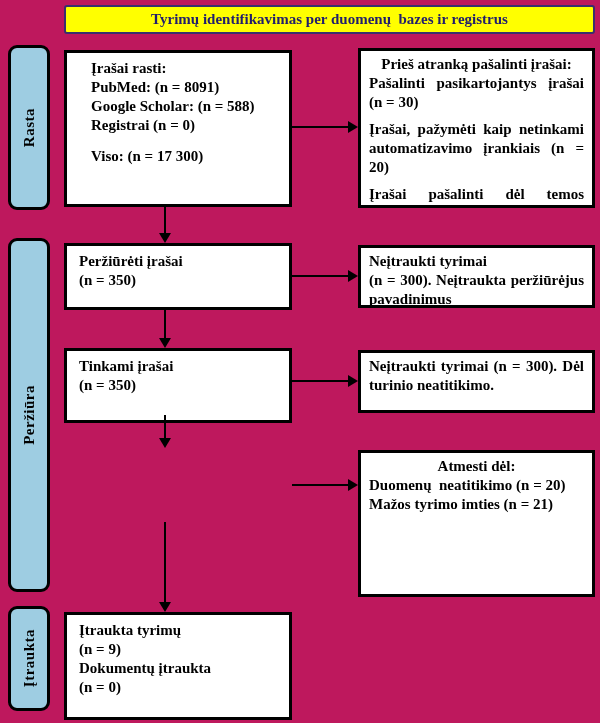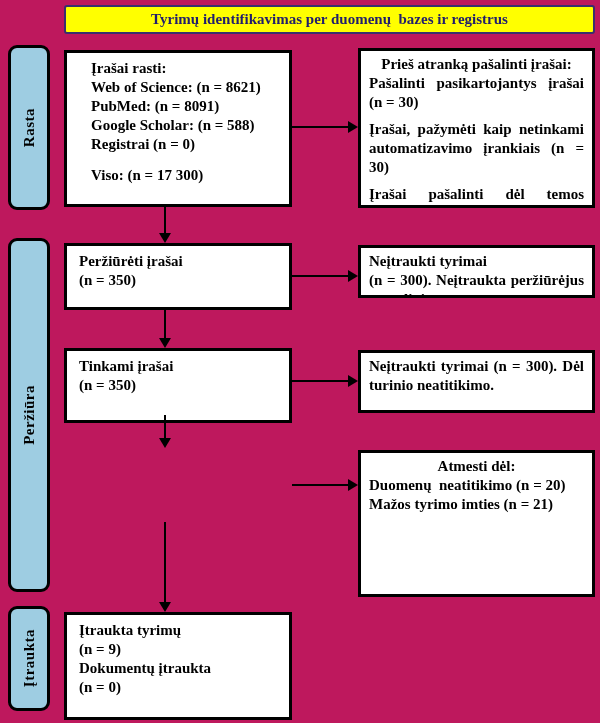--- a/index.html
+++ b/index.html
@@ -57,21 +57,21 @@
   .lbox { left: 64px; width: 228px; padding: 6px 8px 0 12px; }
   .rbox { left: 358px; width: 237px; padding: 4px 8px 0 8px; }
 
   .b1 { top: 50px;  height: 157px; padding-left: 24px; }
   .b2 { top: 243px; height: 67px; }
   .b3 { top: 348px; height: 75px; }
   .b4 { top: 448px; height: 74px; }
   .b5 { top: 612px; height: 108px; }
 
   .r1 { top: 48px;  height: 160px; }
-  .r2 { top: 245px; height: 53px; }
+  .r2 { top: 245px; height: 63px; }
   .r3 { top: 350px; height: 63px; }
   .r4 { top: 450px; height: 147px; }
 
   .bline, .rline { white-space: pre-wrap; }
   .gap-top { margin-top: 12px; }
   .rheading { text-align: center; }
   .rpara { margin: 0 0 0 0; text-align: justify; }
   .rpara + .rpara { margin-top: 8px; }
   .rpara-first { margin-top: 0; }
 
@@ -115,31 +115,30 @@
   </div>
   <div class="stage stage-perziura">
     <span class="vtext">Peržiūra</span>
   </div>
   <div class="stage stage-itraukta">
     <span class="vtext">Įtraukta</span>
   </div>
 
   <div class="box lbox b1">
     <div class="bline">Įrašai rasti:</div>
-    <div class="bline">Web of Science: (n = 8621)</div>
     <div class="bline">PubMed: (n = 8091)</div>
     <div class="bline">Google Scholar: (n = 588)</div>
     <div class="bline">Registrai (n = 0)</div>
     <div class="bline gap-top">Viso: (n = 17 300)</div>
   </div>
 
   <div class="box rbox r1">
     <div class="rheading">Prieš atranką pašalinti įrašai:</div>
     <p class="rpara rpara-first">Pašalinti pasikartojantys įrašai (n = 30)</p>
-    <p class="rpara">Įrašai, pažymėti kaip netinkami automatizavimo įrankiais (n = 30)</p>
+    <p class="rpara">Įrašai, pažymėti kaip netinkami automatizavimo įrankiais (n = 20)</p>
     <p class="rpara">Įrašai pašalinti dėl temos neatitikimo (n = 16 900)</p>
   </div>
 
   <div class="box lbox b2">
     <div class="bline">Peržiūrėti įrašai</div>
     <div class="bline">(n = 350)</div>
   </div>
 
   <div class="box rbox r2">
     <div class="rline">Neįtraukti tyrimai</div>

